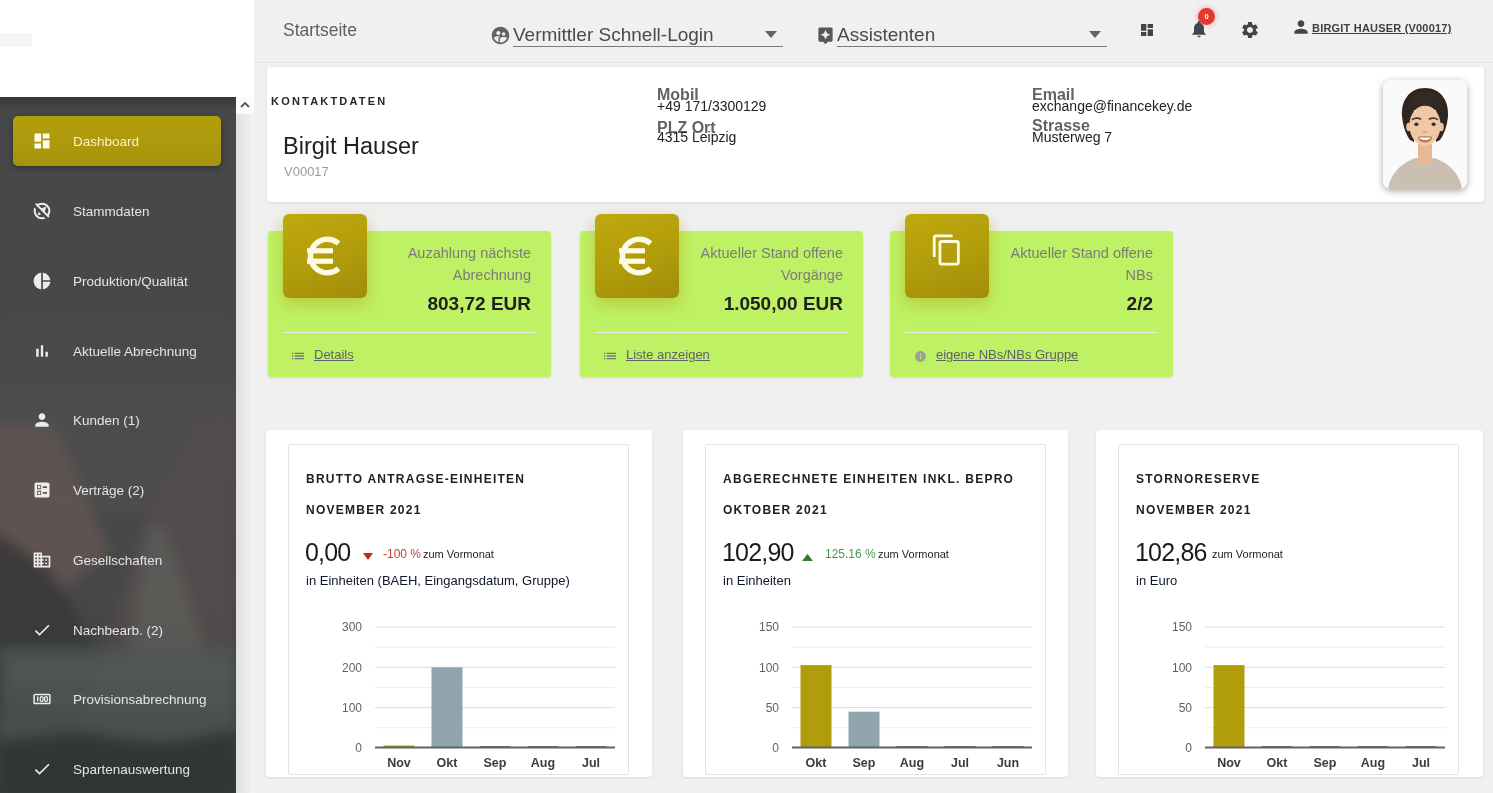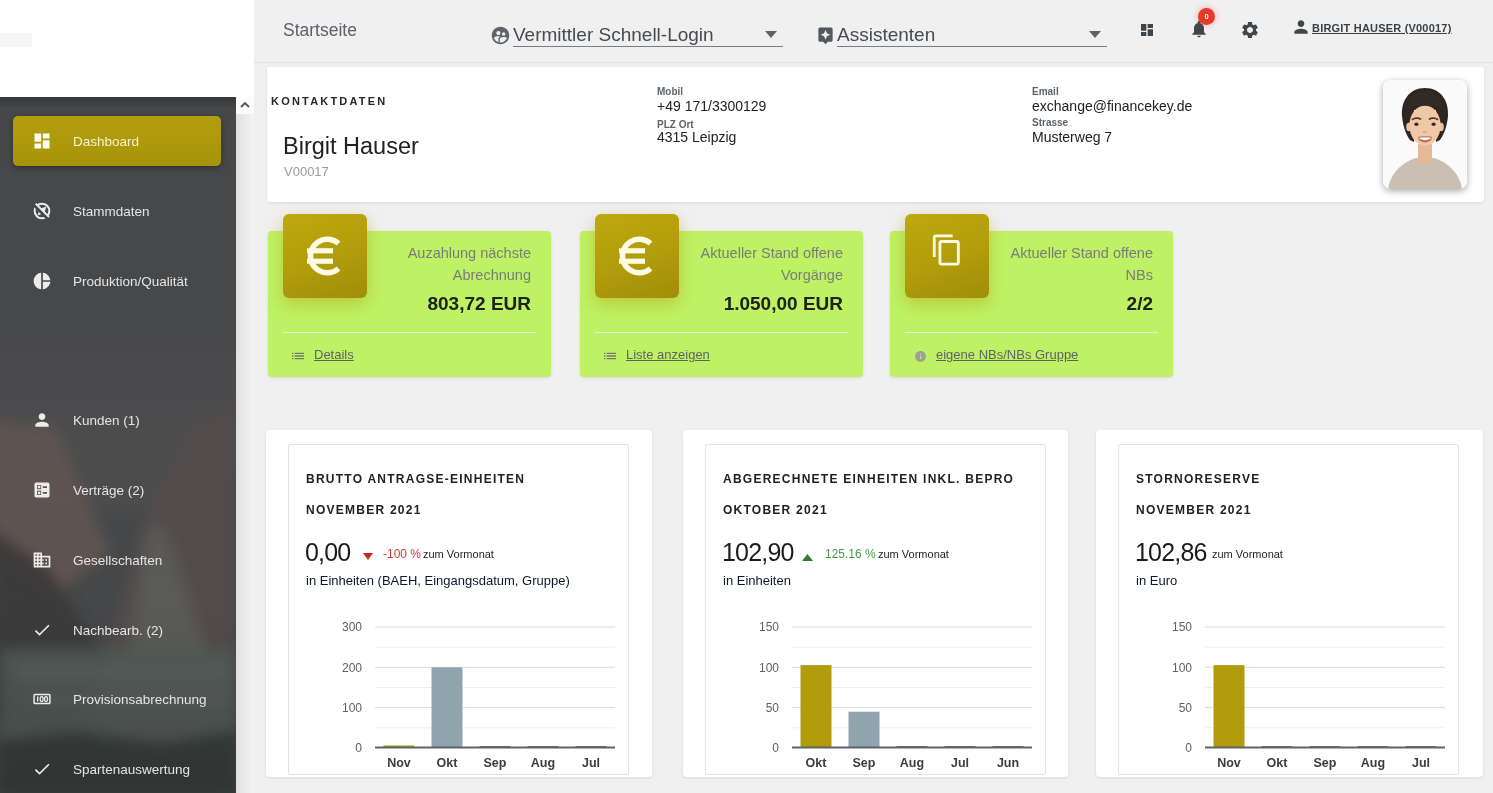--- a/index.html
+++ b/index.html
@@ -38,21 +38,21 @@
   #sel2-ar { position:absolute; left:835px; top:31px; }
   .tbi { position:absolute; top:20px; }
   #badge { position:absolute; left:944px; top:8px; width:17px; height:17px; border-radius:50%; background:#e5392b; box-shadow:0 0 6px rgba(229,57,43,.4); color:#fff; font-size:7.5px; font-weight:bold; text-align:center; line-height:17px; }
   #username { position:absolute; left:1058px; top:22px; font-size:11px; font-weight:700; color:#3c4043; text-decoration:underline; letter-spacing:0.2px; }
 
   
   #contact { position:absolute; left:267px; top:67px; width:1217px; height:135px; background:#fff; border-radius:3px; box-shadow:0 1px 3px rgba(0,0,0,0.1); }
   #kd { position:absolute; left:4px; top:28px; font-size:11px; font-weight:bold; letter-spacing:2.2px; color:#25282b; }
   #bh { position:absolute; left:16px; top:66px; font-size:23.5px; color:#212121; }
   #vnum { position:absolute; left:17px; top:97px; font-size:13px; color:#9b9b9b; }
-  .clabel { position:absolute; font-size:10px; font-weight:bold; color:#5f6368; }
+  .clabel { position:absolute; font-size:16px; font-weight:bold; color:#5f6368; }
   .cval { position:absolute; font-size:14px; color:#212121; }
   #photo { position:absolute; left:1116px; top:13px; width:84px; height:109px; border-radius:8px; overflow:hidden; box-shadow:0 2px 7px rgba(0,0,0,0.35); background:#fdfdfd; }
 
   
   .kpi { position:absolute; top:231px; width:283px; height:146px; background:#bef264; border-radius:4px; box-shadow:0 1px 3px rgba(0,0,0,0.1); }
   .kpi .ibox { position:absolute; left:15px; top:-17px; width:84px; height:84px; border-radius:6px;
      background:linear-gradient(160deg,#bfa90f 0%, #b19c0b 55%, #a18d09 100%);
      box-shadow:0 6px 16px rgba(183,162,20,0.5); }
   .kpi .l1 { position:absolute; right:20px; font-size:14.5px; color:#7b7b7b; text-align:right; white-space:nowrap; }
   .kpi .val { position:absolute; right:20px; font-size:19px; font-weight:bold; color:#212121; white-space:nowrap; }
@@ -126,20 +126,26 @@
           <line x1="4.4" y1="3.2" x2="20.4" y2="19.2" stroke="#ececec" stroke-width="2.2"></line>
         </svg>
         <div class="tx">Stammdaten</div>
       </div>
       <div class="mi" style="top:164px;">
         <svg class="ic" viewBox="0 0 24 24" fill="#ececec">
             <path d="M11 2v20c-5.07-.5-9-4.79-9-10s3.93-9.5 9-10zm2.03 0v8.99H22c-.47-4.74-4.24-8.52-8.97-8.99zm0 11.01V22c4.74-.47 8.5-4.25 8.97-8.99h-8.97z"></path>
           </svg>
         <div class="tx">Produktion/Qualität</div>
       </div>
+      <div class="mi" style="top:234px;">
+        <svg class="ic" viewBox="0 0 24 24" fill="#ececec">
+            <path d="M5 9.2h3V19H5zM10.6 5h2.8v14h-2.8zm5.6 8H19v6h-2.8z"></path>
+          </svg>
+        <div class="tx">Aktuelle Abrechnung</div>
+      </div>
       <div class="mi" style="top:303px;">
         <svg class="ic" viewBox="0 0 24 24" fill="#ececec">
             <path d="M12 12c2.21 0 4-1.79 4-4s-1.79-4-4-4-4 1.79-4 4 1.79 4 4 4zm0 2c-2.67 0-8 1.34-8 4v2h16v-2c0-2.66-5.33-4-8-4z"></path>
           </svg>
         <div class="tx">Kunden (1)</div>
       </div>
       <div class="mi" style="top:373px;">
         <svg class="ic" viewBox="0 0 24 24" fill="#ececec">
             <path d="M13 9.5h5v-2h-5v2zm0 7h5v-2h-5v2zm6 4.5H5c-1.1 0-2-.9-2-2V5c0-1.1.9-2 2-2h14c1.1 0 2 .9 2 2v14c0 1.1-.9 2-2 2zM6 11h5V6H6v5zm1-4h3v3H7V7zM6 18h5v-5H6v5zm1-4h3v3H7v-3z"></path>
           </svg>

